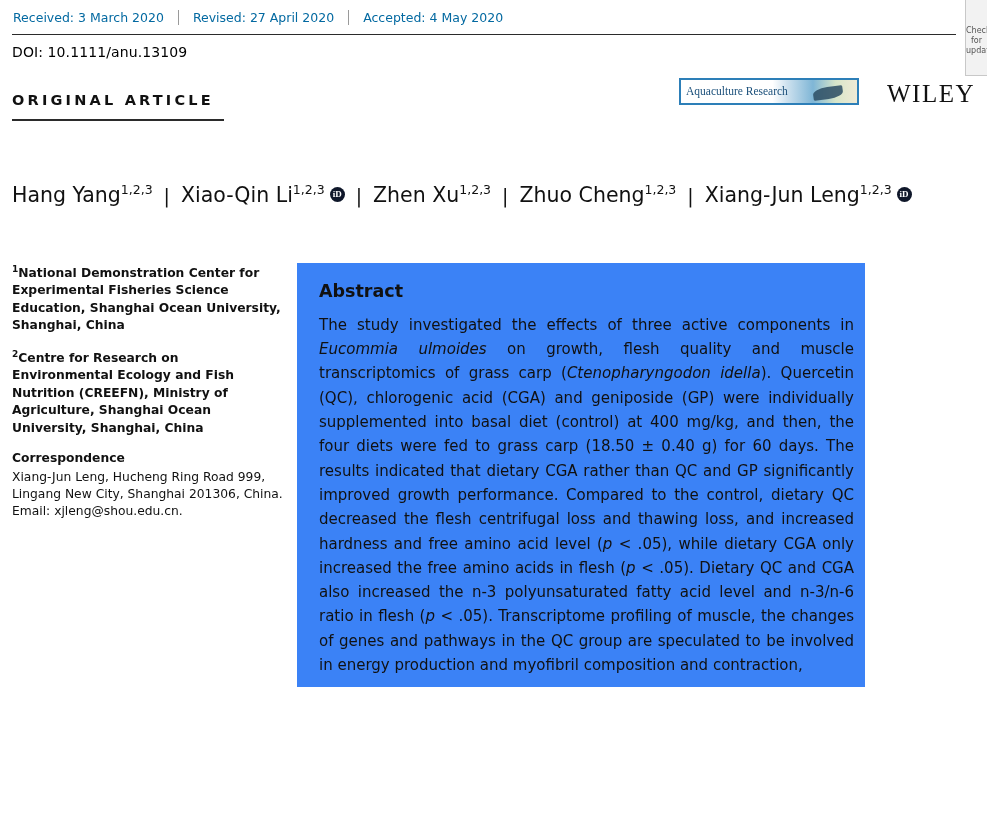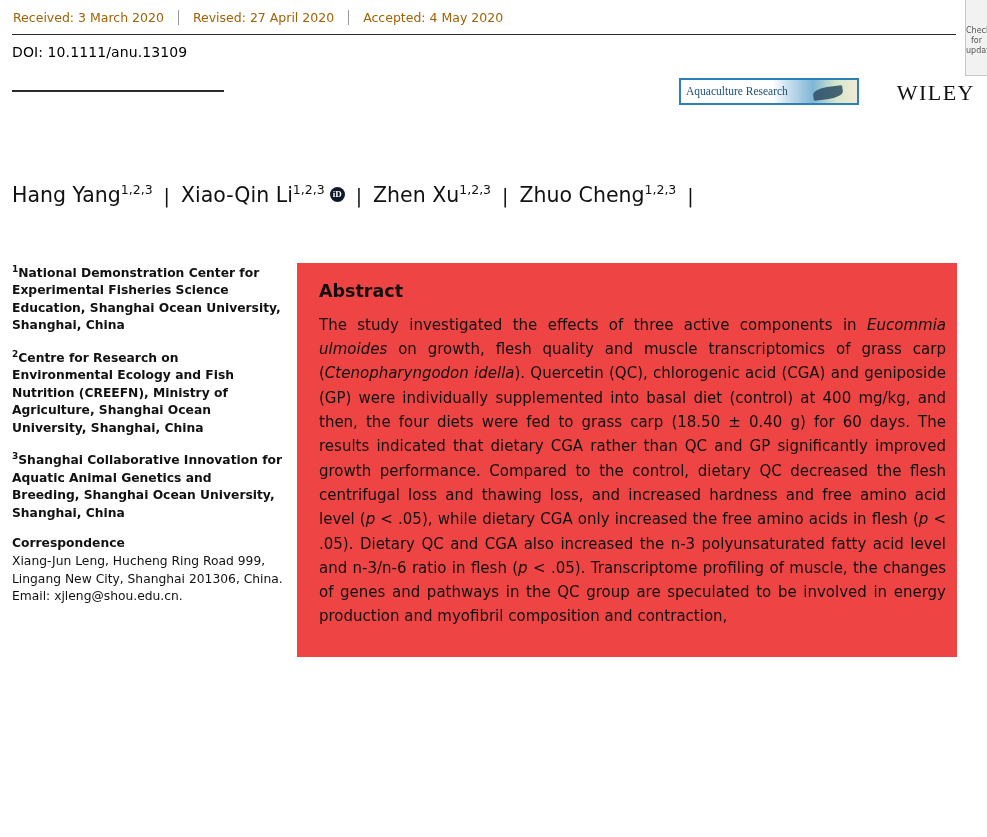--- a/index.html
+++ b/index.html
@@ -23,21 +23,21 @@
     height: 837px;
     box-sizing: border-box;
     padding: 0 12px;
   }
 
   .history {
     display: flex;
     align-items: center;
     height: 34px;
     font-size: 12.5px;
-    color: #a16207;
+    color: #0369a1;
     padding-left: 1px;
     text-align: right;
   }
   .history .item {
     padding: 0 14px;
     white-space: nowrap;
   }
   .history .item:first-child { padding-left: 0; }
   .history .sep {
     width: 1px;
@@ -106,21 +106,21 @@
     background: #2b4c63;
     border-radius: 50% 10% 50% 10%;
     transform: rotate(-8deg);
     opacity: .85;
   }
   .wiley {
     position: absolute;
     right: 0;
     top: -10px;
     font-family: "Liberation Serif", serif;
-    font-size: 22px;
+    font-size: 25px;
     letter-spacing: 1.5px;
     color: #111;
   }
 
   
   .title {
     margin-top: 42px;
     font-size: 30.5px;
     line-height: 1.42;
     font-weight: 400;
@@ -180,22 +180,22 @@
     color: #111;
     padding-right: 14px;
     box-sizing: border-box;
   }
   .affil p { margin: 0 0 13px 0; font-weight: bold; }
   .affil .sup { font-size: 9px; vertical-align: super; }
   .affil .h { font-weight: bold; margin-bottom: 1px; }
   .affil .block { margin-bottom: 14px; }
 
   .abstract {
-    width: 660px;
-    background: #ef4444;
+    width: 568px;
+    background: #3b82f6;
     padding: 18px 11px 10px 22px;
     box-sizing: border-box;
     min-height: 394px;
   }
   .abstract h2 {
     margin: 0 0 12px 0;
     font-size: 17.5px;
     font-weight: bold;
     color: #111;
   }
@@ -239,20 +239,21 @@
     <span class="sep"></span>
     <span class="item">Accepted: 4 May 2020</span>
   </div>
 
   <div class="rule"></div>
 
   <div class="doi">DOI: 10.1111/anu.13109</div>
 
   <div class="type-row">
     <div>
+      <div class="art-type">ORIGINAL ARTICLE</div>
       <div class="art-type-underline"></div>
     </div>
 
     <div class="journal-badge">
       <div class="jtext">Aquaculture Research</div>
       <div class="fish"></div>
     </div>
 
     <div class="wiley">WILEY</div>
   </div>
@@ -260,28 +261,28 @@
 
   <div class="authors">
     <span class="author"><span>Hang Yang</span><span class="sup">1,2,3</span></span>
     <span class="pipe">|</span>
     <span class="author"><span>Xiao-Qin Li</span><span class="sup">1,2,3</span><span class="orcid">iD</span></span>
     <span class="pipe">|</span>
     <span class="author"><span>Zhen Xu</span><span class="sup">1,2,3</span></span>
     <span class="pipe">|</span>
     <span class="author"><span>Zhuo Cheng</span><span class="sup">1,2,3</span></span>
     <span class="pipe">|</span>
+    <span class="author"><span>Xiang-Jun Leng</span><span class="sup">1,2,3</span><span class="orcid">iD</span></span>
   </div>
 
   <div class="body-cols">
 
     <div class="affil">
       <p><span class="sup">1</span><span>National Demonstration Center for Experimental Fisheries Science Education, Shanghai Ocean University, Shanghai, China</span></p>
       <p><span class="sup">2</span><span>Centre for Research on Environmental Ecology and Fish Nutrition (CREEFN), Ministry of Agriculture, Shanghai Ocean University, Shanghai, China</span></p>
-      <p><span class="sup">3</span><span>Shanghai Collaborative Innovation for Aquatic Animal Genetics and Breeding, Shanghai Ocean University, Shanghai, China</span></p>
 
       <div class="block">
         <div class="h">Correspondence</div>
         <div>Xiang-Jun Leng, Hucheng Ring Road 999, Lingang New City, Shanghai 201306, China. Email: xjleng@shou.edu.cn.</div>
       </div>
 
     </div>
 
     <div class="abstract">
       <h2>Abstract</h2>

